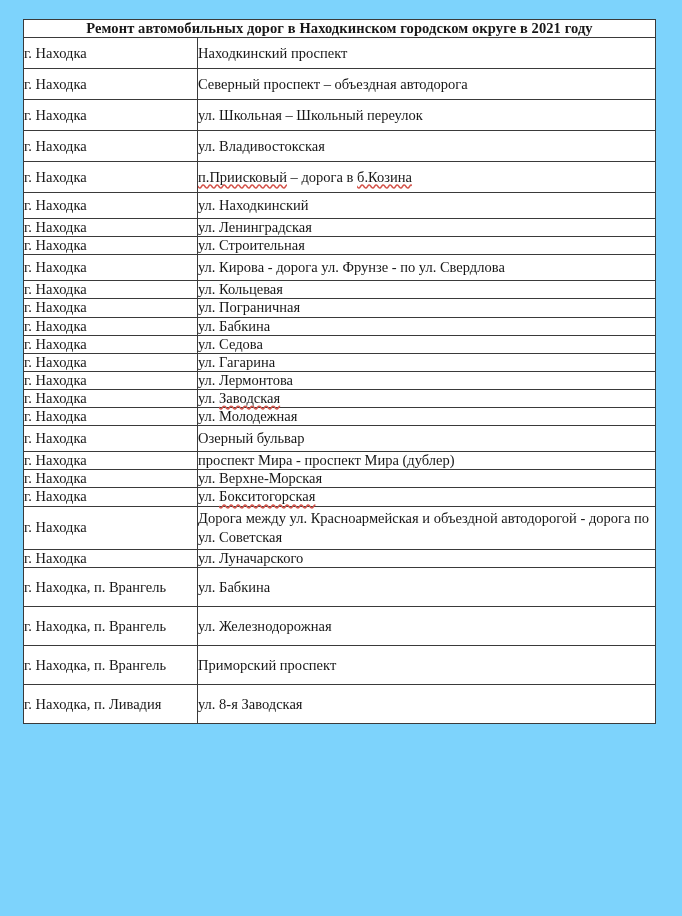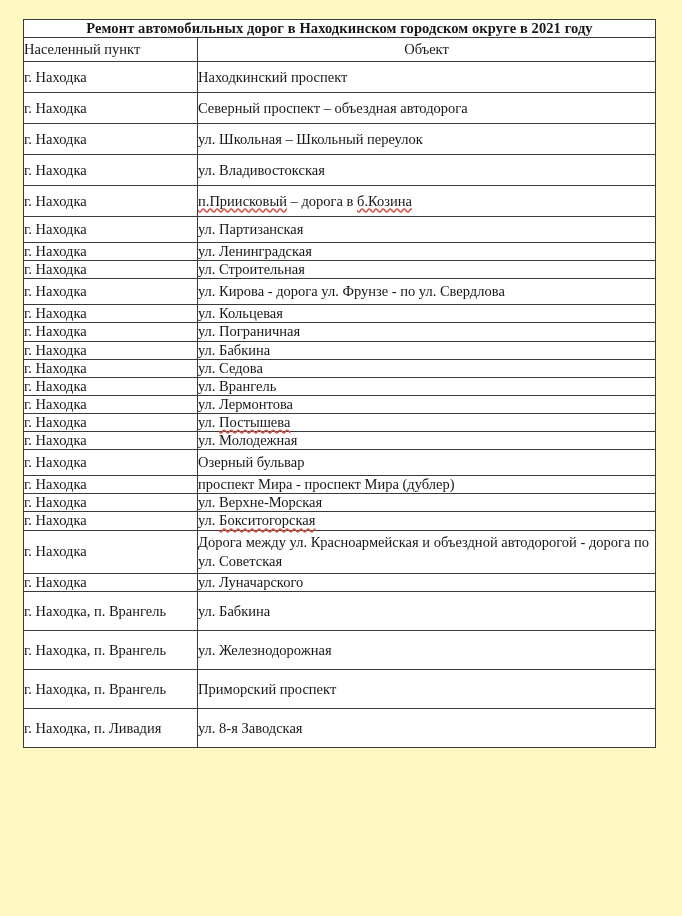--- a/index.html
+++ b/index.html
@@ -13,21 +13,21 @@
     background: #ffffff;
     font-family: "Liberation Serif", "DejaVu Serif", serif;
     color: #1a1a1a;
     overflow: hidden;
   }
 
   .page {
     position: relative;
     width: 682px;
     height: 916px;
-    background: #fef9c3;
+    background: #7dd3fc;
   }
 
   .doc-table {
     position: absolute;
     left: 23px;
     top: 19px;
     width: 632px;
     border-collapse: collapse;
     table-layout: fixed;
     background: #ffffff;
@@ -118,24 +118,20 @@
     <colgroup>
       <col class="col-place">
       <col class="col-object">
     </colgroup>
     <tbody>
 
       <tr>
         <td class="title-cell" colspan="2">Ремонт автомобильных дорог в Находкинском  городском округе в 2021 году</td>
       </tr>
 
-      <tr>
-        <td class="head-place">Населенный пункт</td>
-        <td class="head-object">Объект</td>
-      </tr>
 
     <tr class="r-tall">
           <td class="cell-place nowrap-place">г. Находка</td>
           <td class="cell-object">Находкинский проспект</td>
         </tr>
         <tr class="r-tall">
           <td class="cell-place nowrap-place">г. Находка</td>
           <td class="cell-object">Северный проспект – объездная автодорога</td>
         </tr>
         <tr class="r-tall">
@@ -145,21 +141,21 @@
         <tr class="r-tall">
           <td class="cell-place nowrap-place">г. Находка</td>
           <td class="cell-object">ул. Владивостокская</td>
         </tr>
         <tr class="r-tall">
           <td class="cell-place nowrap-place">г. Находка</td>
           <td class="cell-object"><span class="sp">п.Приисковый</span><span> – дорога в </span><span class="sp">б.Козина</span></td>
         </tr>
         <tr class="r-mid">
           <td class="cell-place nowrap-place">г. Находка</td>
-          <td class="cell-object">ул. Партизанская</td>
+          <td class="cell-object">ул. Находкинский</td>
         </tr>
         <tr class="r-compact">
           <td class="cell-place nowrap-place">г. Находка</td>
           <td class="cell-object">ул. Ленинградская</td>
         </tr>
         <tr class="r-compact">
           <td class="cell-place nowrap-place">г. Находка</td>
           <td class="cell-object">ул. Строительная</td>
         </tr>
         <tr class="r-mid">
@@ -177,29 +173,29 @@
         <tr class="r-compact">
           <td class="cell-place nowrap-place">г. Находка</td>
           <td class="cell-object">ул. Бабкина</td>
         </tr>
         <tr class="r-compact">
           <td class="cell-place nowrap-place">г. Находка</td>
           <td class="cell-object">ул. Седова</td>
         </tr>
         <tr class="r-compact">
           <td class="cell-place nowrap-place">г. Находка</td>
-          <td class="cell-object">ул. Врангель</td>
+          <td class="cell-object">ул. Гагарина</td>
         </tr>
         <tr class="r-compact">
           <td class="cell-place nowrap-place">г. Находка</td>
           <td class="cell-object">ул. Лермонтова</td>
         </tr>
         <tr class="r-compact">
           <td class="cell-place nowrap-place">г. Находка</td>
-          <td class="cell-object"><span>ул. </span><span class="sp">Постышева</span></td>
+          <td class="cell-object"><span>ул. </span><span class="sp">Заводская</span></td>
         </tr>
         <tr class="r-compact">
           <td class="cell-place nowrap-place">г. Находка</td>
           <td class="cell-object">ул. Молодежная</td>
         </tr>
         <tr class="r-mid">
           <td class="cell-place nowrap-place">г. Находка</td>
           <td class="cell-object">Озерный бульвар</td>
         </tr>
         <tr class="r-compact">

